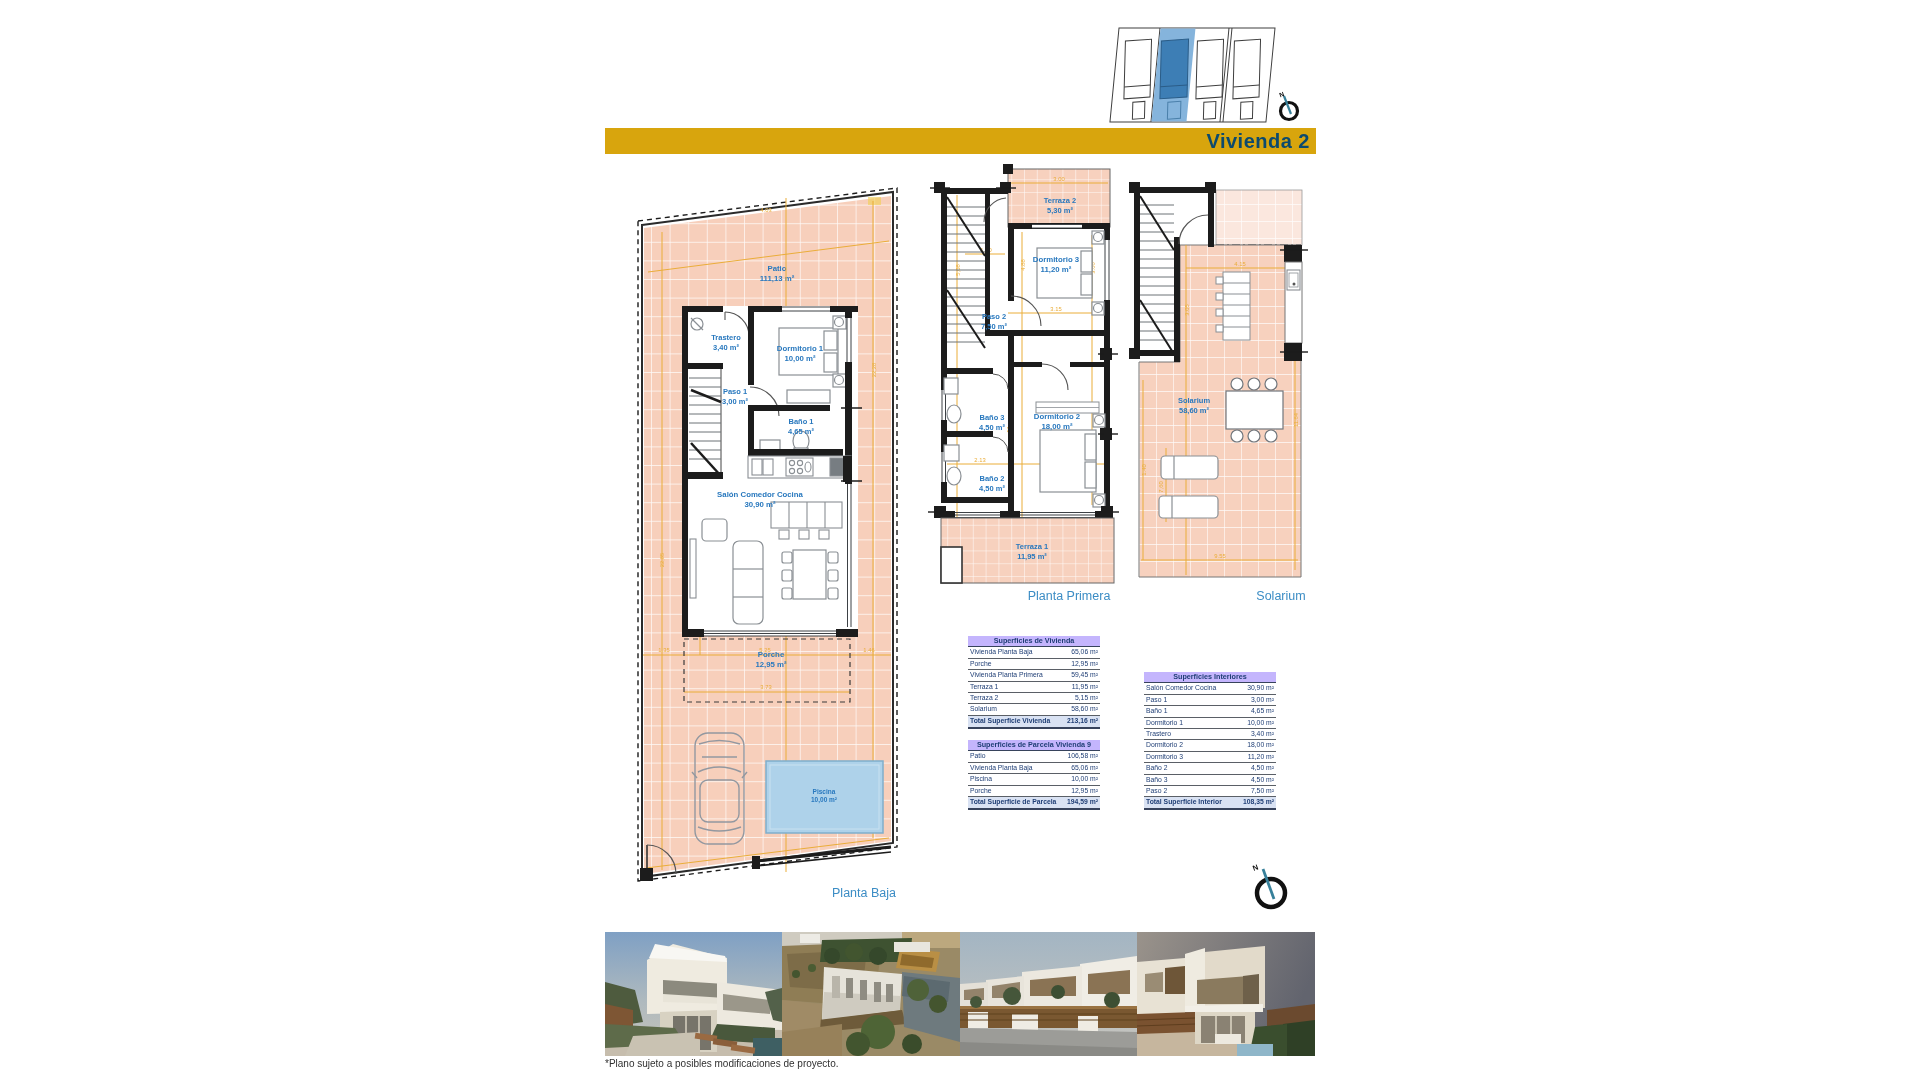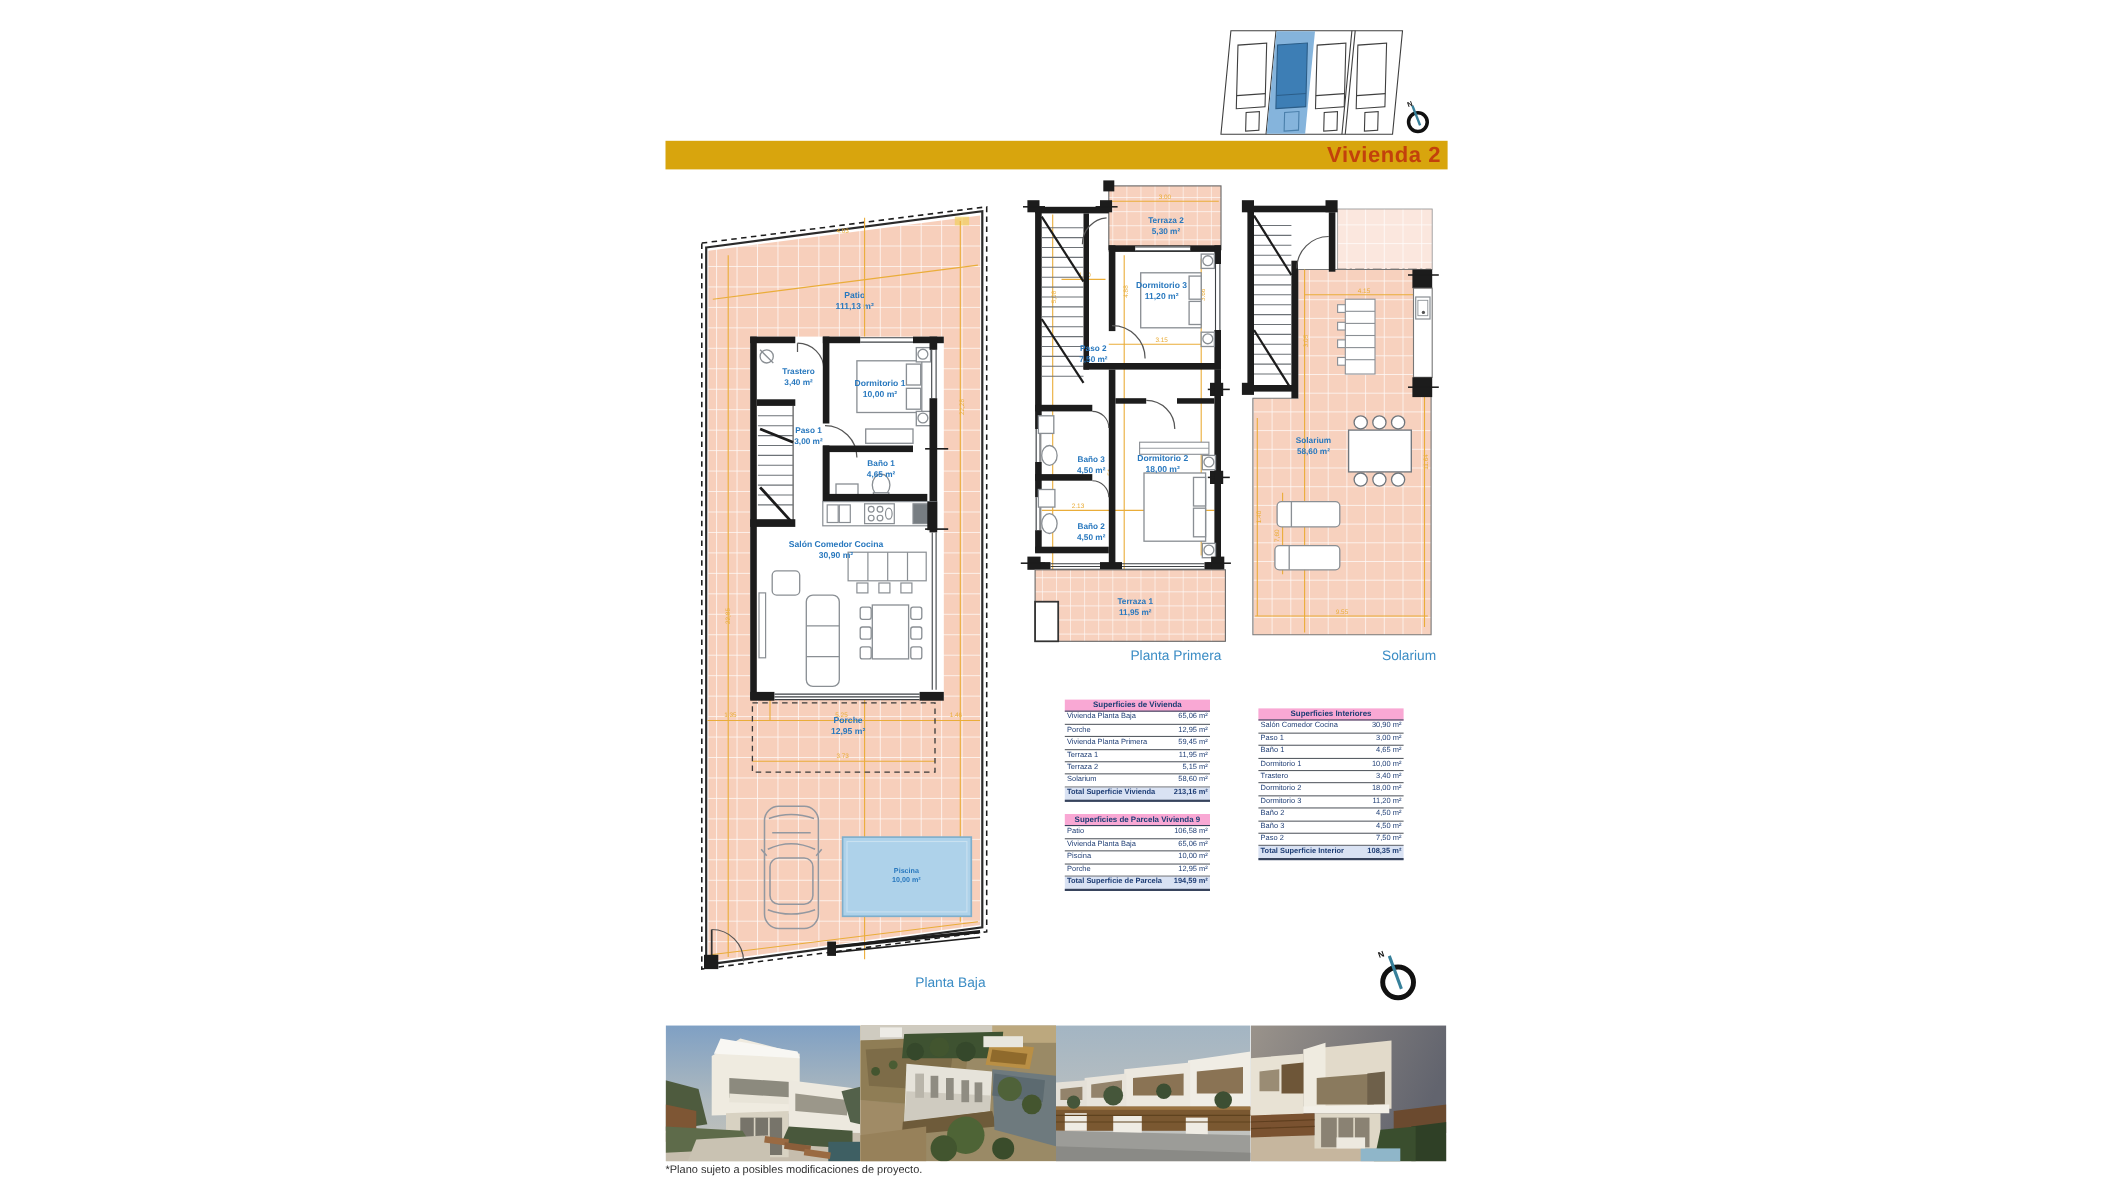--- a/index.html
+++ b/index.html
@@ -1,19 +1,19 @@
 <!DOCTYPE html>
 <html><head>
 <meta charset="utf-8">
 <style>
 html,body{margin:0;padding:0;background:#fff}
 #page{position:relative;width:1920px;height:1080px;background:#ffffff;font-family:"Liberation Sans",sans-serif;overflow:hidden}
 .abs{position:absolute}
 .tbl{position:absolute;color:#1F3E75;font-size:6.8px;line-height:10.4px;white-space:nowrap}
-.tbl .hd{background:#f9a8d4;font-weight:bold;text-align:center;border-bottom:1.5px solid #37435c;height:10.4px;font-size:7.2px}
+.tbl .hd{background:#c4b5fd;font-weight:bold;text-align:center;border-bottom:1.5px solid #37435c;height:10.4px;font-size:7.2px}
 .tbl .rw{display:flex;justify-content:space-between;border-bottom:1px solid #5a5f66;height:10.4px;padding:0 2px}
 .tbl .tot{display:flex;justify-content:space-between;background:#D9E2F3;font-weight:bold;border-bottom:2px solid #37435c;height:11px;padding:0 2px}
 .ph{position:absolute;top:932px;height:124px;overflow:hidden}
 </style>
 </head>
 <body>
 <div id="page">
 
 <svg class="abs" style="left:0;top:0" width="1920" height="1080" viewBox="0 0 1920 1080">
 <defs>
@@ -596,21 +596,21 @@
   <line x1="1174" y1="456" x2="1174" y2="479"></line>
   <rect x="1159" y="496" width="59" height="22" rx="4"></rect>
   <line x1="1172" y1="496" x2="1172" y2="518"></line>
 </g>
 
 <text x="1281" y="600" font-size="12.5" fill="#3C8DC5" text-anchor="middle">Solarium</text>
 </svg>
 
 <div class="abs" style="left:605px;top:128px;width:711px;height:26px;background:#D8A50D"></div>
 
-<div class="abs" style="left:1100px;top:130px;width:210px;height:24px;color:#c2410c;font-weight:bold;font-size:20px;text-align:right;letter-spacing:0.5px">Vivienda 2</div>
+<div class="abs" style="left:1100px;top:130px;width:210px;height:24px;color:#0c4a6e;font-weight:bold;font-size:20px;text-align:right;letter-spacing:0.5px">Vivienda 2</div>
 
 <div class="tbl" style="left:968px;top:636px;width:132px">
   <div class="hd">Superficies de Vivienda</div>
   <div class="rw">
         <span>Vivienda Planta Baja</span>
         <span>65,06 m²</span>
       </div>
   <div class="rw">
         <span>Porche</span>
         <span>12,95 m²</span>
@@ -654,21 +654,21 @@
   <div class="rw">
         <span>Porche</span>
         <span>12,95 m²</span>
       </div>
   <div class="tot">
         <span>Total Superficie de Parcela</span>
         <span>194,59 m²</span>
       </div>
 </div>
 
-<div class="tbl" style="left:1144px;top:644px;width:132px">
+<div class="tbl" style="left:1144px;top:672px;width:132px">
   <div class="hd">Superficies Interiores</div>
   <div class="rw">
         <span>Salón Comedor Cocina</span>
         <span>30,90 m²</span>
       </div>
   <div class="rw">
         <span>Paso 1</span>
         <span>3,00 m²</span>
       </div>
   <div class="rw">

